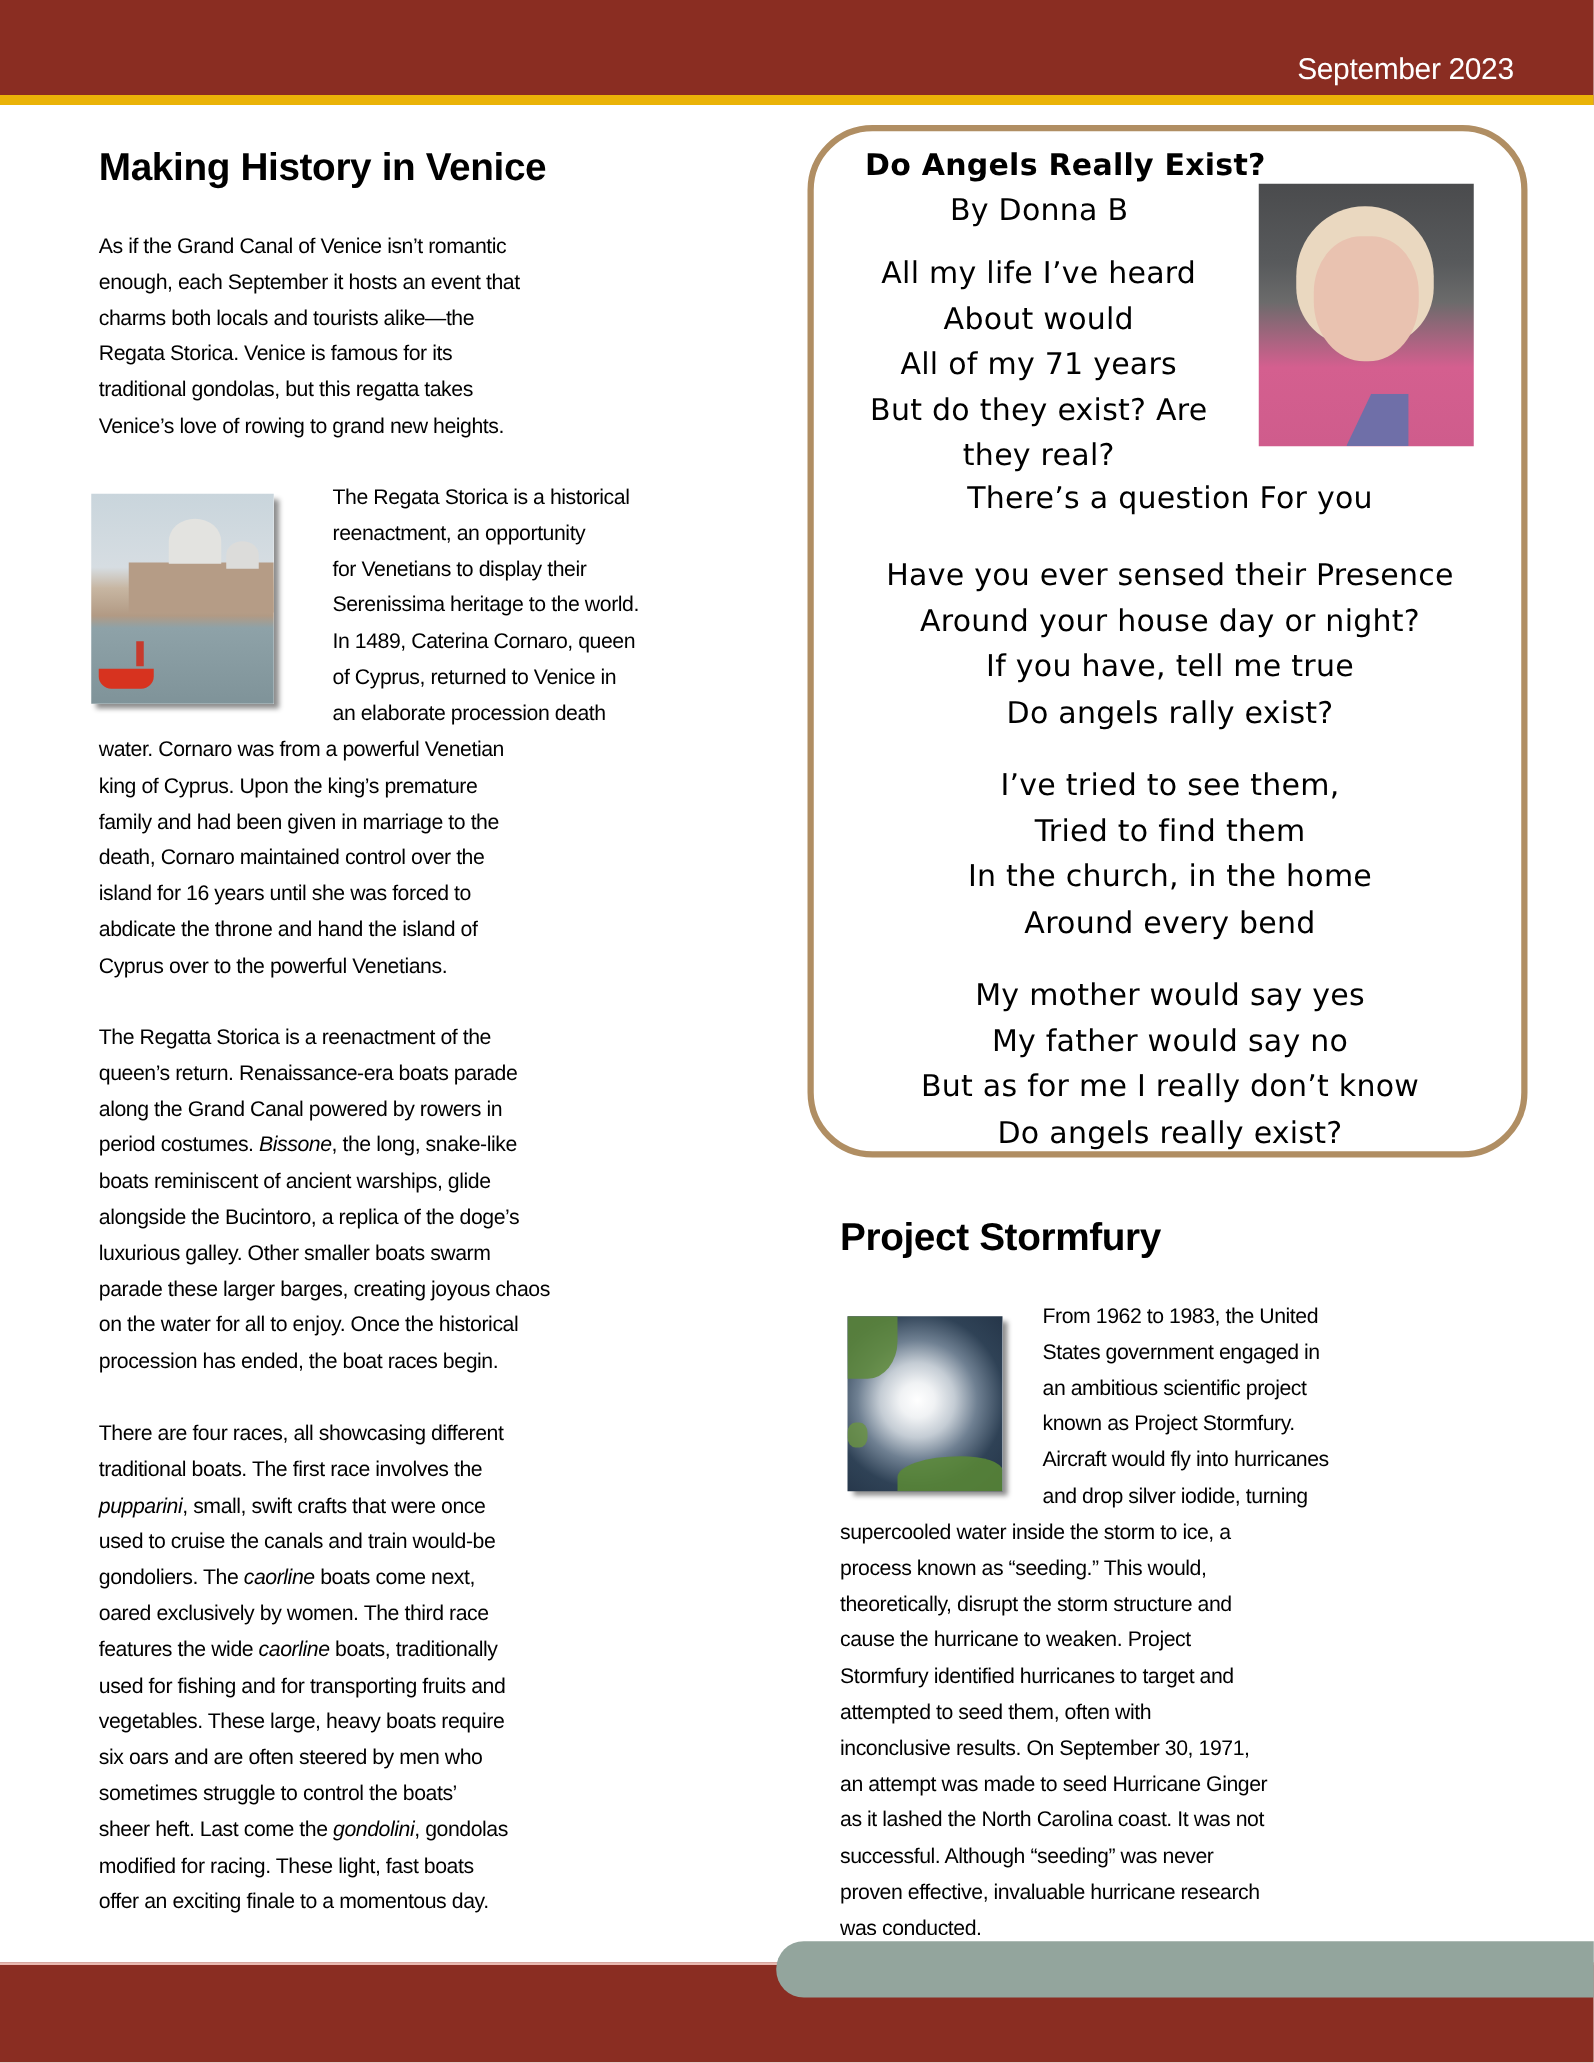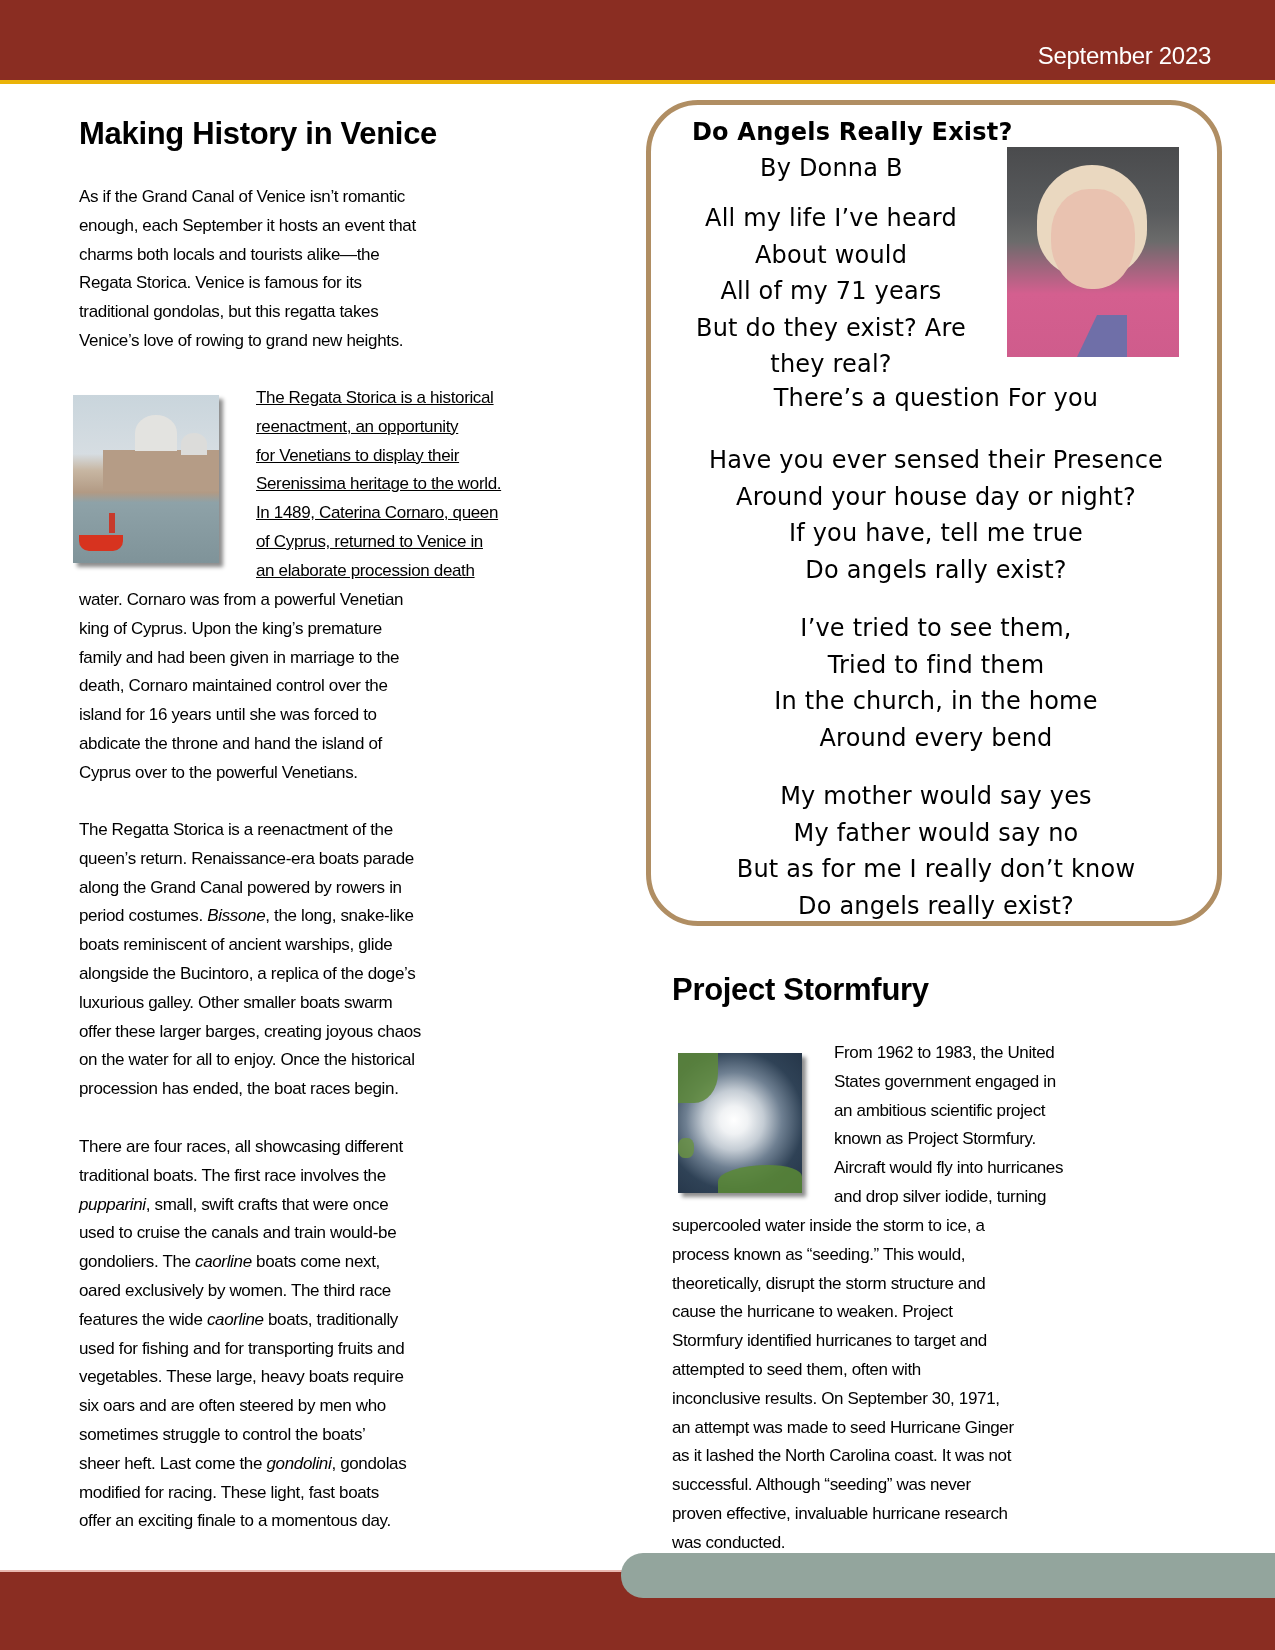--- a/index.html
+++ b/index.html
@@ -1,21 +1,21 @@
 <!DOCTYPE html>
 <html><head>
 <meta charset="utf-8">
 <style>
   * { margin: 0; padding: 0; box-sizing: border-box; }
   html, body { width: 1275px; height: 1650px; background: #ffffff; overflow: hidden; }
   body { position: relative; font-family: "Liberation Sans", sans-serif; color: #000; }
 
   .header-band {
     position: absolute; left: 0; top: 0; width: 1275px; height: 84px;
-    background: #8a2d22; border-bottom: 4px solid #eab308;
+    background: #8a2d22; border-bottom: 8px solid #eab308;
   }
   .header-date {
     position: absolute; right: 64px; top: 42px;
     color: #ffffff; font-size: 24px; letter-spacing: -0.3px;
   }
 
   .footer-band {
     position: absolute; left: 0; top: 1570px; width: 1275px; height: 80px;
     background: #8a2d22; border-top: 2px solid #e9b8b0;
   }
@@ -96,21 +96,21 @@
 </div>
 
 <div class="photo venice-photo" title="Grand Canal regatta with Santa Maria della Salute dome">
   <div class="bldg"></div>
     <div class="dome1"></div>
     <div class="dome2"></div>
     <div class="flag"></div>
     <div class="boat"></div>
 </div>
 
-<div class="para body-text" style="left:256px; top:384px; width:370px;text-decoration:underline;">
+<div class="para body-text" style="left:266px; top:384px; width:370px;">
   <div>The Regata Storica is a historical</div>
   <div>reenactment, an opportunity</div>
   <div>for Venetians to display their</div>
   <div>Serenissima heritage to the world.</div>
   <div>In 1489, Caterina Cornaro, queen</div>
   <div>of Cyprus, returned to Venice in</div>
   <div>an elaborate procession death</div>
 </div>
 <div class="para body-text" style="left:79px; top:586px; width:540px;">
   <div>water. Cornaro was from a powerful Venetian</div>
@@ -123,21 +123,21 @@
 </div>
 
 <div class="para body-text" style="left:79px; top:816px; width:540px;">
   <div>The Regatta Storica is a reenactment of the</div>
   <div>queen’s return. Renaissance-era boats parade</div>
   <div>along the Grand Canal powered by rowers in</div>
   <div><span>period costumes. </span><i>Bissone</i><span>, the long, snake-like</span></div>
   <div>boats reminiscent of ancient warships, glide</div>
   <div>alongside the Bucintoro, a replica of the doge’s</div>
   <div>luxurious galley. Other smaller boats swarm</div>
-  <div>offer these larger barges, creating joyous chaos</div>
+  <div>parade these larger barges, creating joyous chaos</div>
   <div>on the water for all to enjoy. Once the historical</div>
   <div>procession has ended, the boat races begin.</div>
 </div>
 
 <div class="para body-text" style="left:79px; top:1133px; width:540px;">
   <div>There are four races, all showcasing different</div>
   <div>traditional boats. The first race involves the</div>
   <div><i>pupparini</i><span>, small, swift crafts that were once</span></div>
   <div>used to cruise the canals and train would-be</div>
   <div><span>gondoliers. The </span><i>caorline</i><span> boats come next,</span></div>

